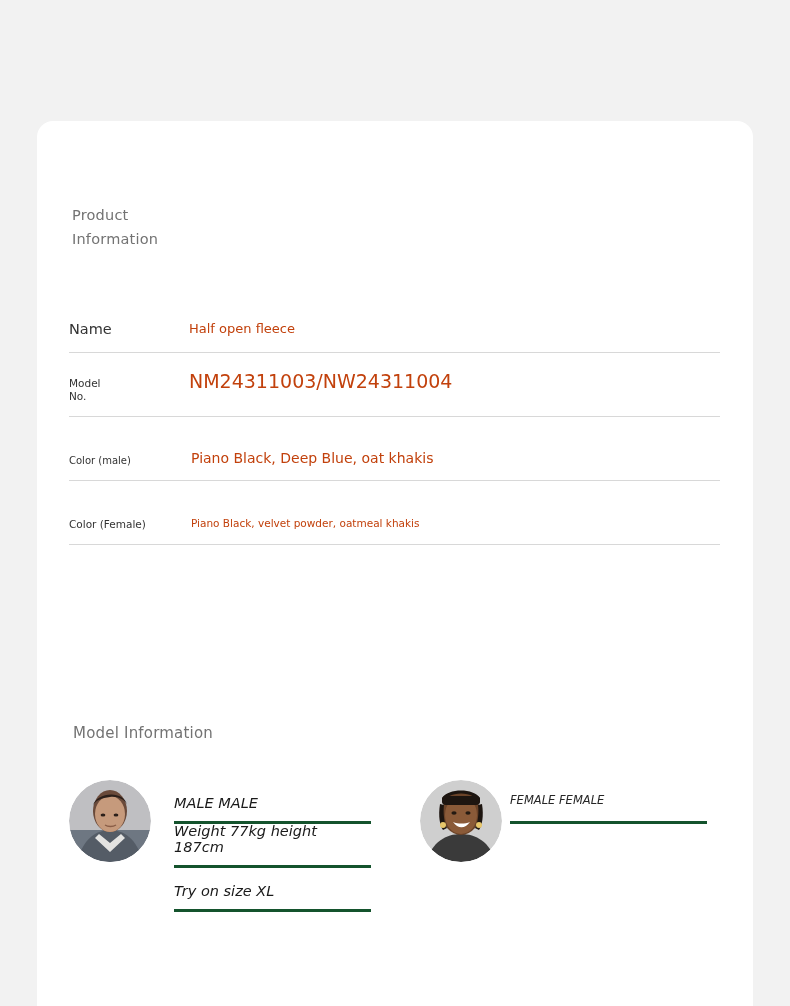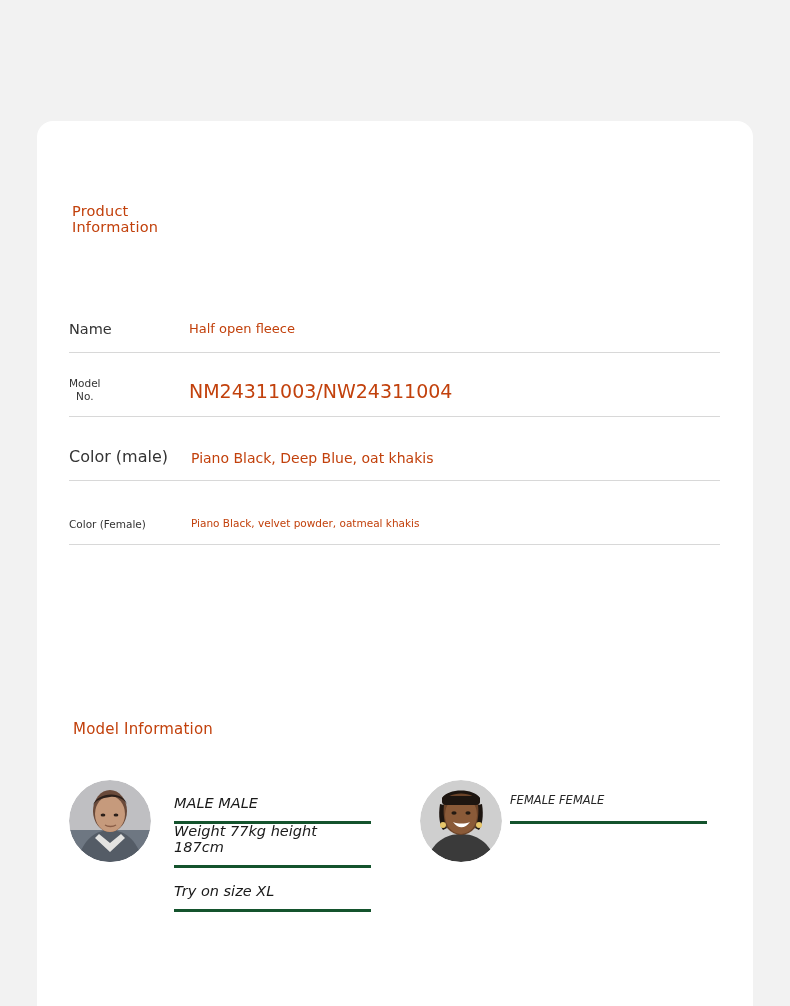--- a/index.html
+++ b/index.html
@@ -23,22 +23,22 @@
     height: 885px;
     background: #ffffff;
     border-radius: 16px 16px 0 0;
     box-sizing: border-box;
     overflow: hidden;
   }
 
   .section-title {
     position: absolute;
     font-size: 14.5px;
-    color: #c2410c;
-    line-height: 16px;
+    color: #737373;
+    line-height: 24px;
     letter-spacing: .2px;
     white-space: pre-line;
   }
 
   #product-info-title {
     left: 35px;
     top: 82px;
     width: 200px;
   }
 
@@ -53,42 +53,41 @@
     position: absolute;
     left: 32px;
     top: 168px;
     width: 651px;
   }
   .spec-row {
     position: relative;
     height: 64px;
     border-bottom: 1px solid #d8d8d8;
     box-sizing: border-box;
-    text-align: center;
   }
   .spec-label {
     position: absolute;
     left: 0;
     color: #333;
     white-space: pre-line;
   }
   .spec-value {
     position: absolute;
     left: 120px;
     color: #c2410c;
   }
 
   
   .r0 .spec-label { font-size: 14.5px; bottom: 15px; }
   .r0 .spec-value { font-size: 13px;  bottom: 16px; }
 
   .r1 .spec-label { font-size: 10.5px; bottom: 14px; line-height: 12.5px; }
-  .r1 .spec-value { font-size: 19px;  bottom: 14px; }
-
-  .r2 .spec-label { font-size: 16px; bottom: 14px; }
+  .r1 .spec-value { font-size: 19px;  bottom: 24px; }
+
+  .r2 .spec-label { font-size: 10px; bottom: 14px; }
   .r2 .spec-value { font-size: 14px;  bottom: 14px; left: 122px; }
 
   .r3 .spec-label { font-size: 10.5px; bottom: 14px; }
   .r3 .spec-value { font-size: 10.5px; bottom: 15px; left: 122px; }
 
   .r4 .spec-label { font-size: 14px;  bottom: 15px; }
   .r4 .spec-value { font-size: 17px;  bottom: 12px; left: 120px; }
 
   
   .model-card {

